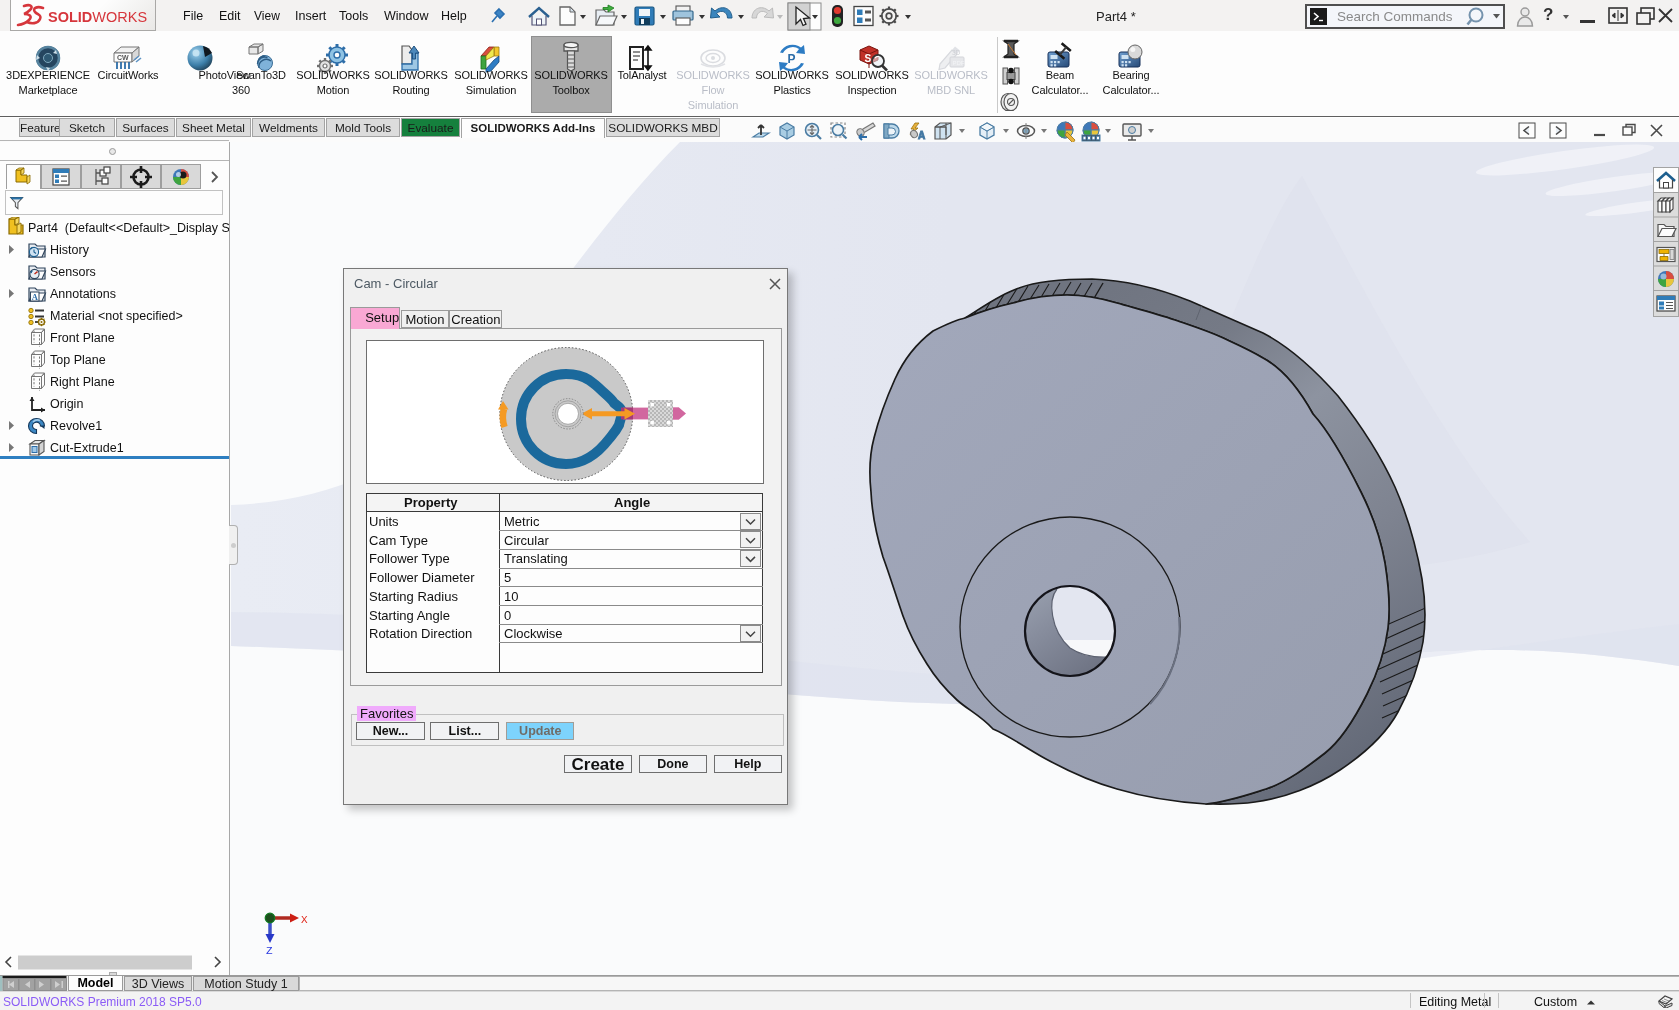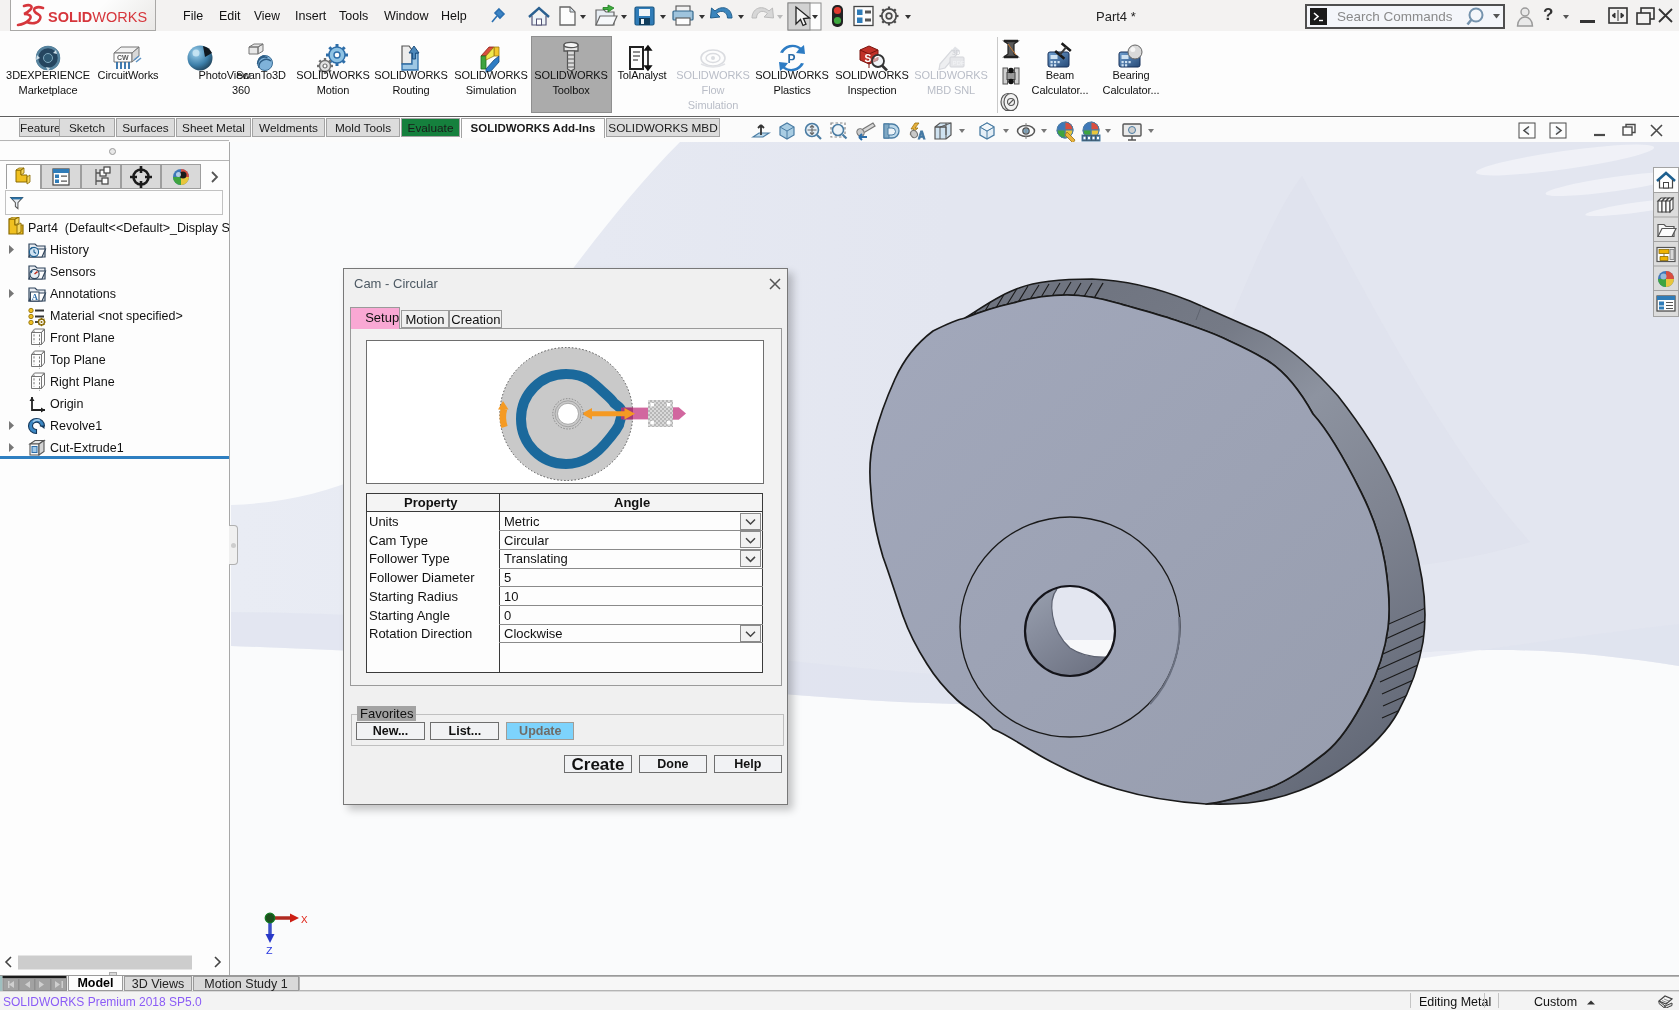--- a/index.html
+++ b/index.html
@@ -827,21 +827,21 @@
         <g stroke="#444" stroke-width="1.5" fill="none">
           <path d="M6 6.5 l4.5 4.5 4.5 -4.5"></path>
           <path d="M6 25.2 l4.5 4.5 4.5 -4.5"></path>
           <path d="M6 43.9 l4.5 4.5 4.5 -4.5"></path>
           <path d="M6 118.7 l4.5 4.5 4.5 -4.5"></path>
         </g>
       </svg>
   </div>
 
   <div class="a" style="left:6.5px;top:445px;width:433.5px;height:32px;border:1px solid #c0c0c0"></div>
-  <div class="a tx" style="left:13px;top:437px;background:#a3a3a3;padding:0 3px">Favorites</div>
+  <div class="a tx" style="left:13px;top:437px;background:#f0abfc;padding:0 3px">Favorites</div>
   <div class="a" style="left:12px;top:452.5px;width:69px;height:18.5px;background:#f1f2f4;border:1px solid #6e6e6e;text-align:center;line-height:17px;font-weight:bold;font-size:12.5px">New...</div>
   <div class="a" style="left:86.4px;top:452.5px;width:69px;height:18.5px;background:#f1f2f4;border:1px solid #6e6e6e;text-align:center;line-height:17px;font-weight:bold;font-size:12.5px">List...</div>
   <div class="a" style="left:162.3px;top:452.5px;width:68px;height:18.5px;background:#7dd3fc;border:1px solid #a19d97;text-align:center;line-height:17px;font-weight:bold;font-size:12.5px;color:#6f6c67">Update</div>
 
   <div class="a" style="left:219.7px;top:485.5px;width:68.6px;height:18.5px;background:#f1f2f4;border:1px solid #6e6e6e;text-align:center;line-height:17px;font-weight:bold;font-size:17px">Create</div>
   <div class="a" style="left:294.5px;top:485.5px;width:68.8px;height:18.5px;background:#f1f2f4;border:1px solid #6e6e6e;text-align:center;line-height:17px;font-weight:bold;font-size:12.5px">Done</div>
   <div class="a" style="left:369.6px;top:485.5px;width:68.5px;height:18.5px;background:#f1f2f4;border:1px solid #6e6e6e;text-align:center;line-height:17px;font-weight:bold;font-size:12.5px">Help</div>
 </div>
 
 <div class="a" style="left:0;top:975px;width:1679px;height:16px;background:#ececec;border-top:1px solid #9a9a9a"></div>

